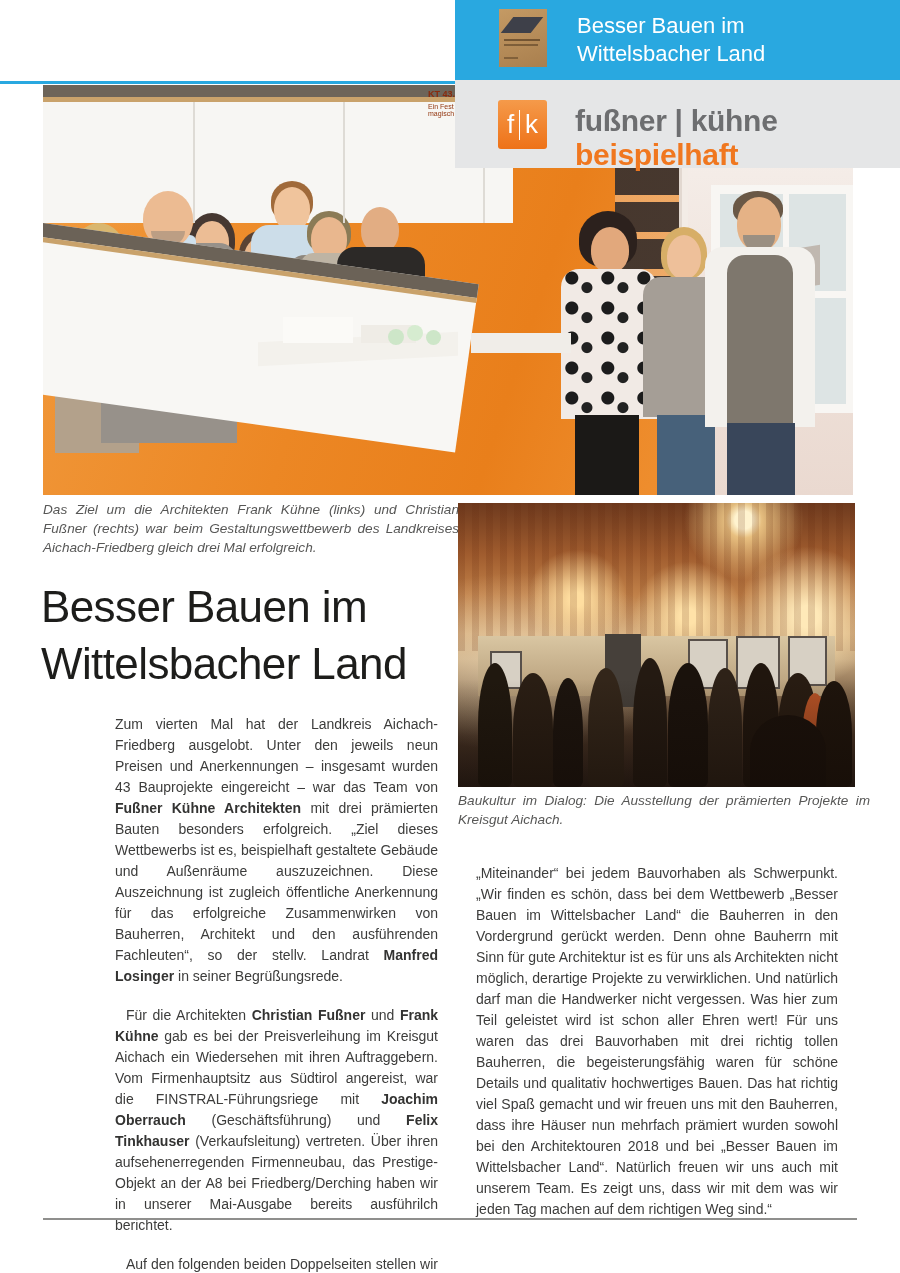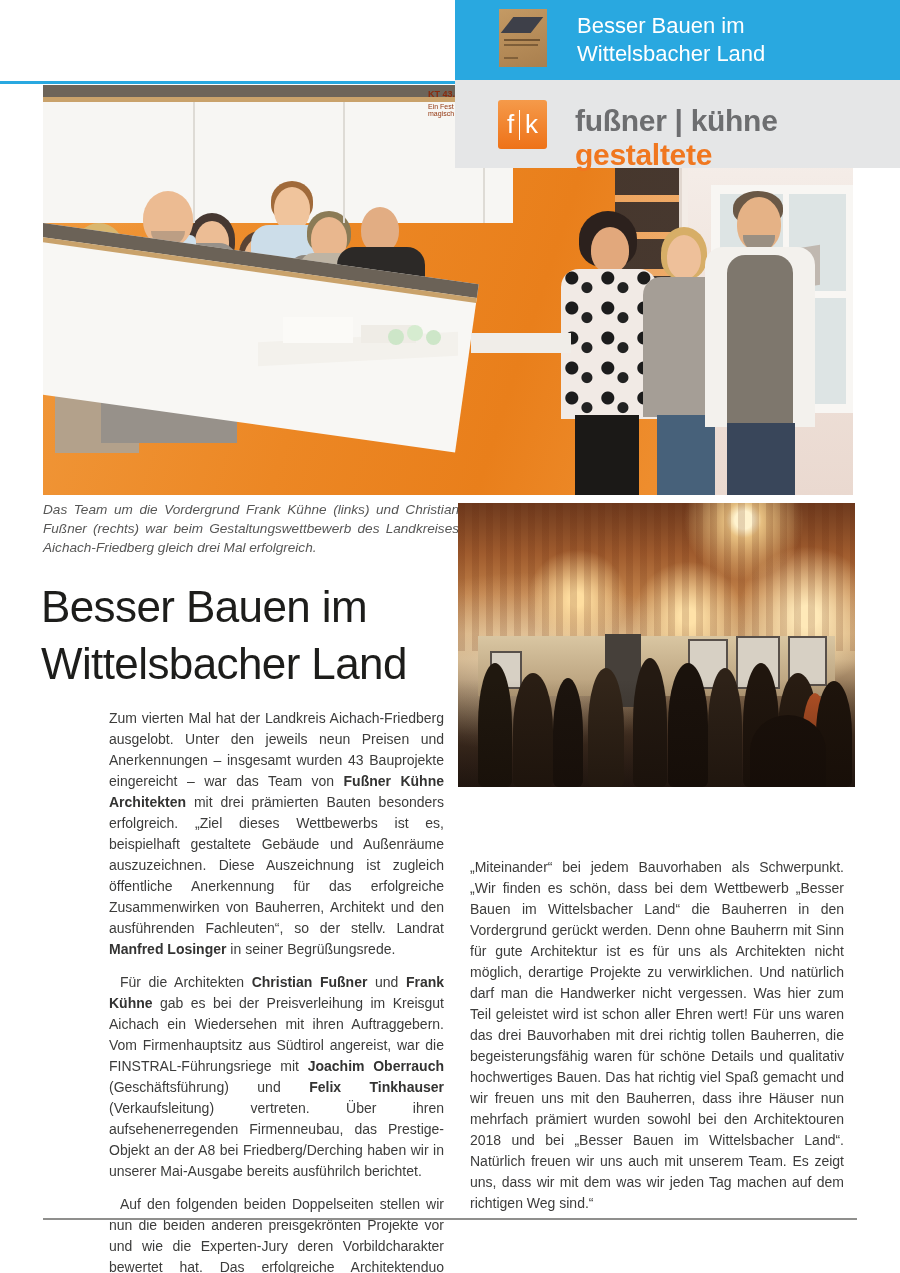--- a/index.html
+++ b/index.html
@@ -78,21 +78,21 @@
   .panel{background:#d7d0c4;border:2px solid #58504a;}
   .sil{position:absolute;border-radius:50% 50% 6px 6px;}
   .photo2 .vignette{left:0;bottom:0;width:100%;height:38%;background:linear-gradient(0deg,rgba(18,10,5,.5),rgba(0,0,0,0));}
 
   
   .caption{position:absolute;font-style:italic;font-size:13.6px;line-height:19px;color:#575756;text-align:justify;}
   .caption1{left:43px;top:500px;width:416px;}
   .caption2{left:458px;top:791px;width:412px;}
   .headline{position:absolute;left:41px;top:578px;font-size:44px;line-height:57px;font-weight:400;color:#1d1d1b;letter-spacing:-.6px;}
   .col{position:absolute;font-size:14px;line-height:21px;text-align:justify;color:#3c3c3b;hyphens:auto;}
-  .col p{margin:12px;}
+  .col p{margin:18px;}
   .col p.ind{text-indent:11px;}
   .col b{font-weight:700;color:#333332;}
   .col-left{left:97px;top:696px;width:359px;}
   .col-right{left:458px;top:845px;width:398px;}
 
   
   .footer-rule{position:absolute;left:43px;top:1218px;width:814px;height:2px;background:#8f8f8d;}
   .footer{position:absolute;right:43px;top:1228px;font-size:14px;color:#3c3c3b;letter-spacing:.2px;}
   .footer .pagenum{font-weight:700;font-size:16.5px;margin-left:10px;}
 </style>
@@ -215,25 +215,25 @@
     </div>
   </div>
 
   <div class="gray-band">
     <div class="fk-square">
       <span>f</span>
         <span class="divider"></span>
         <span>k</span>
     </div>
     <div class="brand-name">
-      <span>fußner | kühne</span> <span class="accent">gestaltete</span>
-    </div>
-  </div>
-
-  <div class="caption caption1">Das Team um die Vordergrund Frank Kühne (links) und Christian Fußner (rechts) war beim Gestaltungswettbewerb des Landkreises Aichach-Friedberg gleich drei Mal erfolgreich.</div>
+      <span>fußner | kühne</span> <span class="accent">beispielhaft</span>
+    </div>
+  </div>
+
+  <div class="caption caption1">Das Ziel um die Architekten Frank Kühne (links) und Christian Fußner (rechts) war beim Gestaltungswettbewerb des Landkreises Aichach-Friedberg gleich drei Mal erfolgreich.</div>
 
   <h1 class="headline" style="margin:0;">
     <span>Besser Bauen im</span><br>
     <span>Wittelsbacher Land</span>
   </h1>
 
   <div class="col col-left">
       <p><span>Zum vierten Mal hat der Landkreis Aichach-Friedberg ausgelobt. Unter den jeweils neun Preisen und Anerkennungen – insgesamt wurden 43 Bauprojekte eingereicht – war das Team von </span><b>Fußner Kühne Architekten</b><span> mit drei prämierten Bauten besonders erfolgreich. „Ziel dieses Wettbewerbs ist es, beispielhaft gestaltete Gebäude und Außenräume auszuzeichnen. Diese Auszeichnung ist zugleich öffentliche Anerkennung für das erfolgreiche Zusammenwirken von Bauherren, Architekt und den ausführenden Fachleuten“, so der stellv. Landrat </span><b>Manfred Losinger</b><span> in seiner Begrüßungsrede.</span></p>
       <p class="ind"><span>Für die Architekten </span><b>Christian Fußner</b><span> und </span><b>Frank Kühne</b><span> gab es bei der Preisverleihung im Kreisgut Aichach ein Wiedersehen mit ihren Auftraggebern. Vom Firmenhauptsitz aus Südtirol angereist, war die FINSTRAL-Führungsriege mit </span><b>Joachim Oberrauch</b><span> (Geschäftsführung) und </span><b>Felix Tinkhauser</b><span> (Verkaufsleitung) vertreten. Über ihren aufsehenerregenden Firmenneubau, das Prestige-Objekt an der A8 bei Friedberg/Derching haben wir in unserer Mai-Ausgabe bereits ausführilch berichtet.</span></p>
       <p class="ind"><span>Auf den folgenden beiden Doppelseiten stellen wir nun die beiden anderen preisgekrönten Projekte vor und wie die Experten-Jury deren Vorbildcharakter bewertet hat. Das erfolgreiche Architektenduo Fußner/Kühne sieht bei seinem Erfolg vor allem das</span></p>
@@ -257,20 +257,21 @@
       <i class="sil" style="left:250px;top:165px;width:34px;height:119px;background:#2e2218;"></i>
       <i class="sil" style="left:285px;top:160px;width:36px;height:124px;background:#20160e;"></i>
       <i class="sil" style="left:320px;top:170px;width:40px;height:114px;background:#281c12;"></i>
       <i class="sil" style="left:344px;top:190px;width:26px;height:94px;background:#b55226;"></i>
       <i class="sil" style="left:358px;top:178px;width:36px;height:106px;background:#1e140c;"></i>
       <i class="sil" style="left:292px;top:212px;width:76px;height:72px;background:#1a110b;border-radius:50% 50% 0 0;"></i>
     </div>
     <i class="vignette"></i>
   </div>
 
+  <div class="caption caption2">Baukultur im Dialog: Die Ausstellung der prämierten Projekte im Kreisgut Aichach.</div>
 
   <div class="col col-right">
       <p><span>„Miteinander“ bei jedem Bauvorhaben als Schwerpunkt. „Wir finden es schön, dass bei dem Wettbewerb „Besser Bauen im Wittelsbacher Land“ die Bauherren in den Vordergrund gerückt werden. Denn ohne Bauherrn mit Sinn für gute Architektur ist es für uns als Architekten nicht möglich, derartige Projekte zu verwirklichen. Und natürlich darf man die Handwerker nicht vergessen. Was hier zum Teil geleistet wird ist schon aller Ehren wert! Für uns waren das drei Bauvorhaben mit drei richtig tollen Bauherren, die begeisterungsfähig waren für schöne Details und qualitativ hochwertiges Bauen. Das hat richtig viel Spaß gemacht und wir freuen uns mit den Bauherren, dass ihre Häuser nun mehrfach prämiert wurden sowohl bei den Architektouren 2018 und bei „Besser Bauen im Wittelsbacher Land“. Natürlich freuen wir uns auch mit unserem Team. Es zeigt uns, dass wir mit dem was wir jeden Tag machen auf dem richtigen Weg sind.“</span></p>
     </div>
 
   <div class="footer-rule"></div>
 
 </div>
 
 </body></html>

